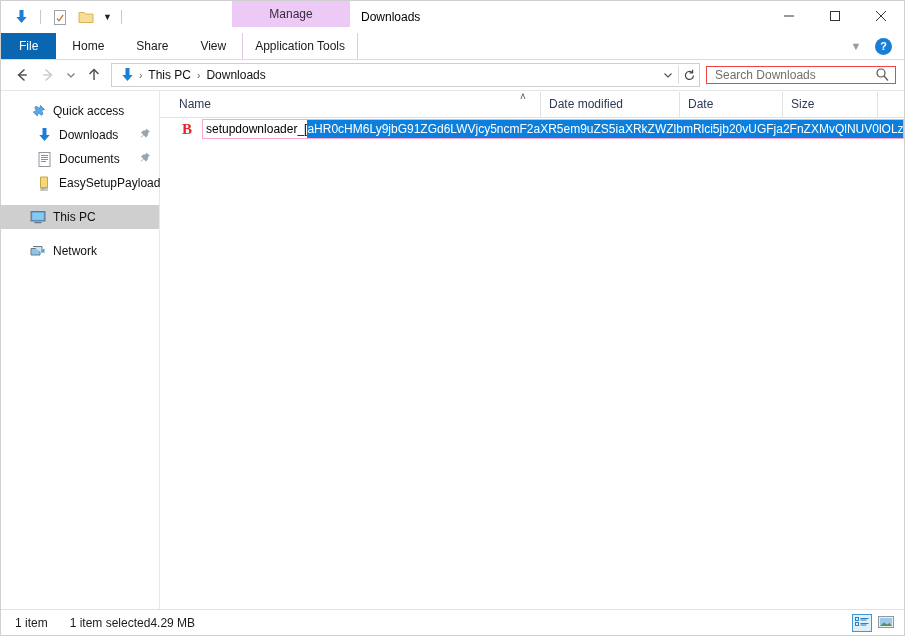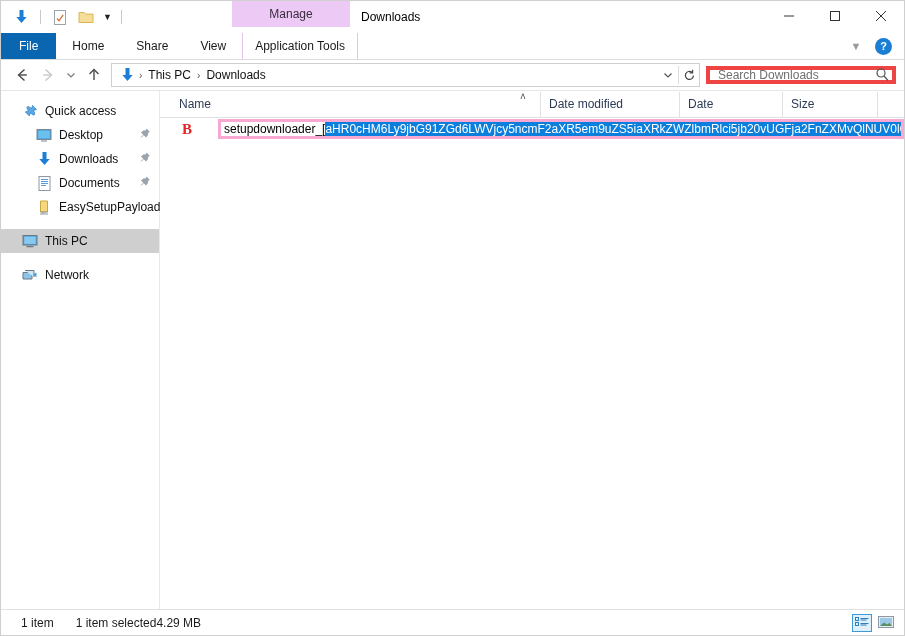--- a/index.html
+++ b/index.html
@@ -227,21 +227,21 @@
     font-size: 11px;
   }
   .addr-divider {
     width: 1px;
     height: 18px;
     background: #dcdcdc;
   }
   .searchbox {
     width: 190px;
     height: 18px;
-    border: 4px solid #ef4444;
+    border: 1px solid #ef4444;
     background: #fff;
     display: flex;
     align-items: center;
     padding: 0 6px;
     box-sizing: border-box;
   }
   .searchbox input {
     border: 0;
     outline: 0;
     flex: 1 1 auto;
@@ -270,21 +270,21 @@
   }
   .nav-item {
     height: 24px;
     display: flex;
     align-items: center;
     padding-left: 18px;
     padding-right: 6px;
     position: relative;
     box-sizing: border-box;
   }
-  .nav-item.root { padding-left: 20px; }
+  .nav-item.root { padding-left: 28px; }
   .nav-item.child { padding-left: 34px; }
   .nav-item.selected { background: #cfcfcf; }
   .nav-ico {
     width: 18px;
     height: 16px;
     display: flex;
     align-items: center;
     justify-content: center;
     margin-right: 6px;
     flex: 0 0 18px;
@@ -367,23 +367,23 @@
     margin-left: 16px;
   }
   .bd-icon {
     font-family: "Liberation Serif", serif;
     font-weight: bold;
     font-size: 15px;
     color: #e3262b;
     line-height: 1;
   }
   .rename-box {
-    margin-left: 20px;
+    margin-left: 4px;
     height: 20px;
-    border: 3px solid #f9a8d4;
+    border: 1px solid #f9a8d4;
     background: #ffffff;
     display: flex;
     align-items: center;
     flex: 1 1 auto;
     min-width: 0;
     overflow: hidden;
     box-sizing: border-box;
     padding-left: 3px;
     margin-right: 0px;
   }
@@ -409,21 +409,21 @@
     display: flex;
     align-items: center;
     background: #ffffff;
     position: relative;
   }
   .status-item {
     font-size: 12px;
     color: #1b1b1b;
     white-space: nowrap;
   }
-  .status-count { margin-left: 20px; }
+  .status-count { margin-left: 14px; }
   .status-sel { margin-left: 22px; }
   .status-size { margin-left: 0; }
   .viewbtns {
     position: absolute;
     right: 8px;
     top: 50%;
     transform: translateY(-50%);
     display: flex;
     gap: 4px;
     align-items: center;
@@ -579,36 +579,20 @@
 
       <div class="nav-item root">
         <span class="nav-ico">
           <svg width="15" height="15" viewBox="0 0 15 15">
             <path d="M9.5 1.5l4 4-3 1 1.5 3.4-1.3 1.3L7.3 8.9l-1 3-4-4 3-1L3.8 3.5 5.1 2.2 8.5 4.5z" fill="#5aa9e6" stroke="#2d7cc0" stroke-width="0.7"></path>
           </svg>
         </span>
         <span class="nav-label">Quick access</span>
       </div>
 
-      <div class="nav-item child">
-        <span class="nav-ico">
-          <svg width="16" height="14" viewBox="0 0 16 14">
-            <rect x="1" y="1.5" width="14" height="10" fill="#3f9ee0" stroke="#7d8590"></rect>
-            <rect x="2.2" y="2.6" width="11.6" height="7.8" fill="#6cc0f0"></rect>
-            <path d="M5 13h6" stroke="#7d8590"></path>
-          </svg>
-        </span>
-        <span class="nav-label">Desktop</span>
-        <span class="nav-pin">
-          <svg width="12" height="12" viewBox="0 0 12 12">
-            <path d="M7.5 1l3.5 3.5-1.7.6-.4 2.6L7 10 2 5l2.3-1.9 2.6-.4z" fill="#9aa4ad"></path>
-            <path d="M2 10l2.4-2.4" stroke="#9aa4ad"></path>
-          </svg>
-        </span>
-      </div>
 
       <div class="nav-item child">
         <span class="nav-ico">
           <svg width="15" height="16" viewBox="0 0 15 16">
             <path d="M5.5 1h4v7h3.2L7.5 14 2.3 8h3.2z" fill="#1c7fd6"></path>
           </svg>
         </span>
         <span class="nav-label">Downloads</span>
         <span class="nav-pin">
           <svg width="12" height="12" viewBox="0 0 12 12">

